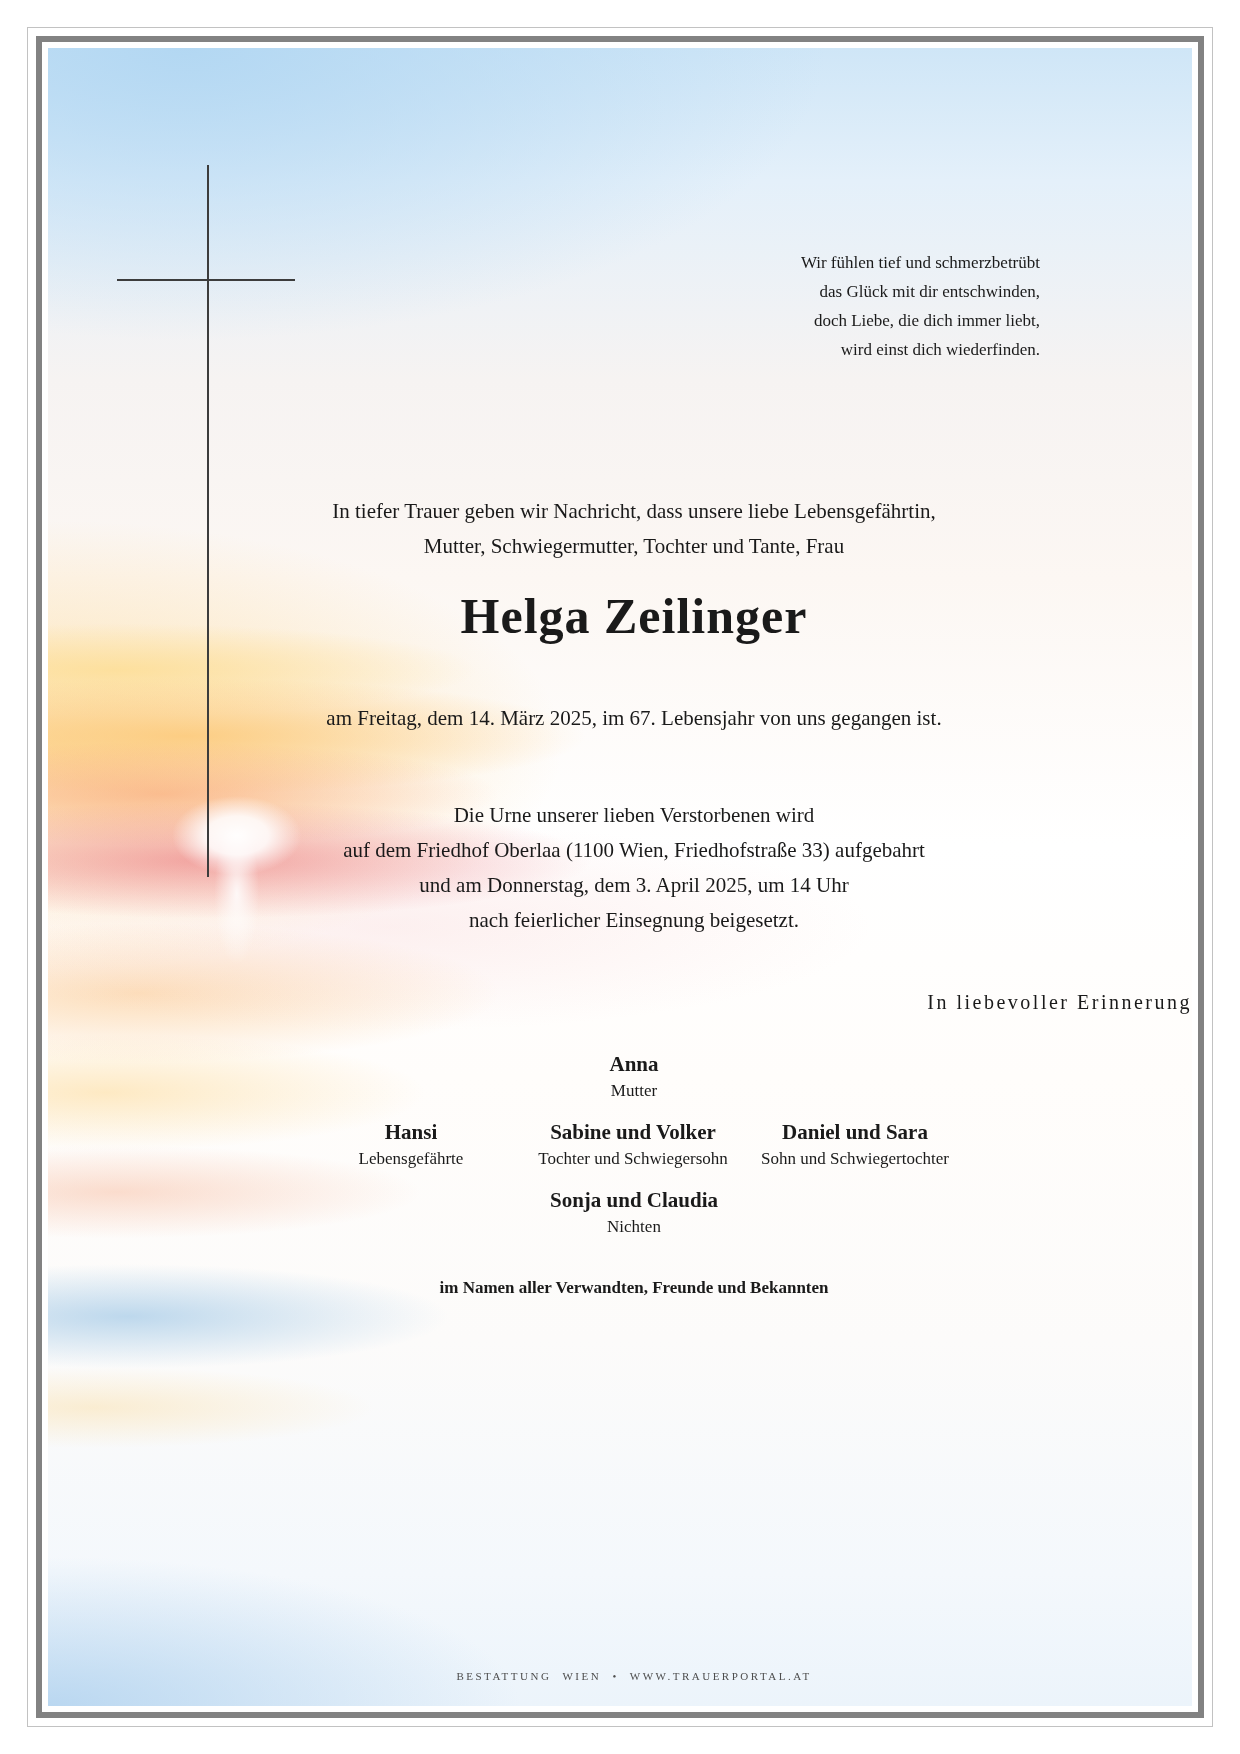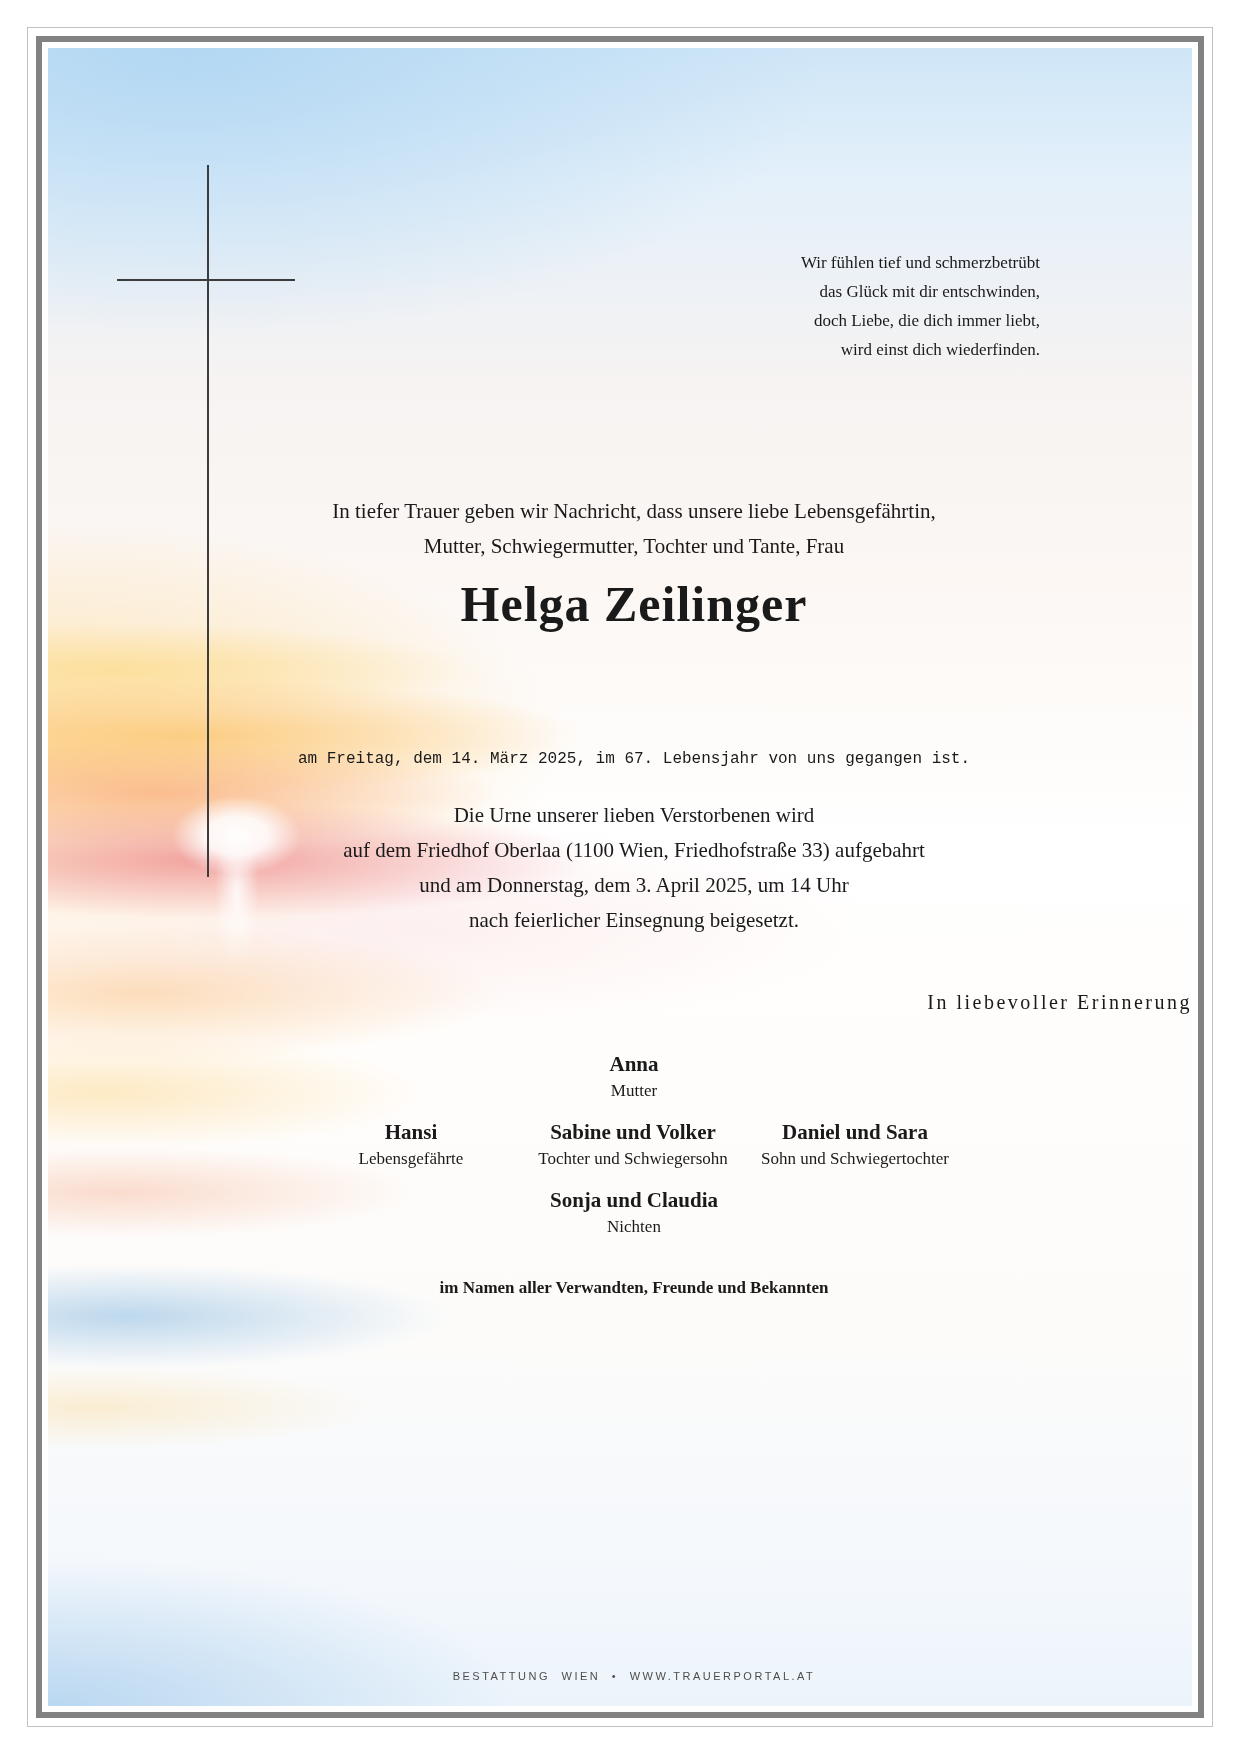--- a/index.html
+++ b/index.html
@@ -51,37 +51,37 @@
     width:178px; height:2px; background:#3c3c3c;
   }
   .poem {
     position:absolute; left:658px; top:200px; width:310px;
     font-size:17px; line-height:29px; text-align:right;margin-left:24px;
   }
   .center-col {
     position:absolute; left:28px; right:0; text-align:center;
   }
   .intro   { top:430px; font-size:21px; line-height:35px;margin-top:16px; }
-  .name    { top:516px; font-size:50px; font-weight:bold; line-height:80px; letter-spacing:1px; }
-  .death   { top:694px; font-size:16px; line-height:35px;font-family:Liberation Mono, monospace; }
+  .name    { top:528px; font-size:50px; font-weight:bold; line-height:80px; letter-spacing:1px; }
+  .death   { top:653px; font-size:21px; line-height:35px; }
   .urn     { top:750px; font-size:21px; line-height:35px; }
   .remember{ top:943px; font-size:20px; letter-spacing:2.5px;text-align:right; }
   .mourner .m-name { font-size:21px; font-weight:bold; line-height:28px; }
   .mourner .m-rel  { font-size:17px; line-height:25px; }
   .anna    { top:1002px; }
   .col-abs { position:absolute; text-align:center; }
   .col-hansi  { left:233px; top:1070px; width:260px; }
   .col-sabine { left:425px; top:1070px; width:320px; }
   .col-daniel { left:647px; top:1070px; width:320px; }
   .sonja   { top:1138px; }
   .closing { top:1230px; font-size:17px; font-weight:bold; }
   .placedate { top:1408px; font-size:20px; }
   .footer {
     top:1622px;
-    font-family:Liberation Sans, sans-serif;
+    font-family:Liberation Serif, serif;
     font-size:11px; letter-spacing:2.5px; word-spacing:6px;
     color:#4d4d4d;
     text-align:center;
   }
 </style>
 </head>
 <body>
 
 <div class="frame-thin"></div>
 <div class="frame-gray"></div>

